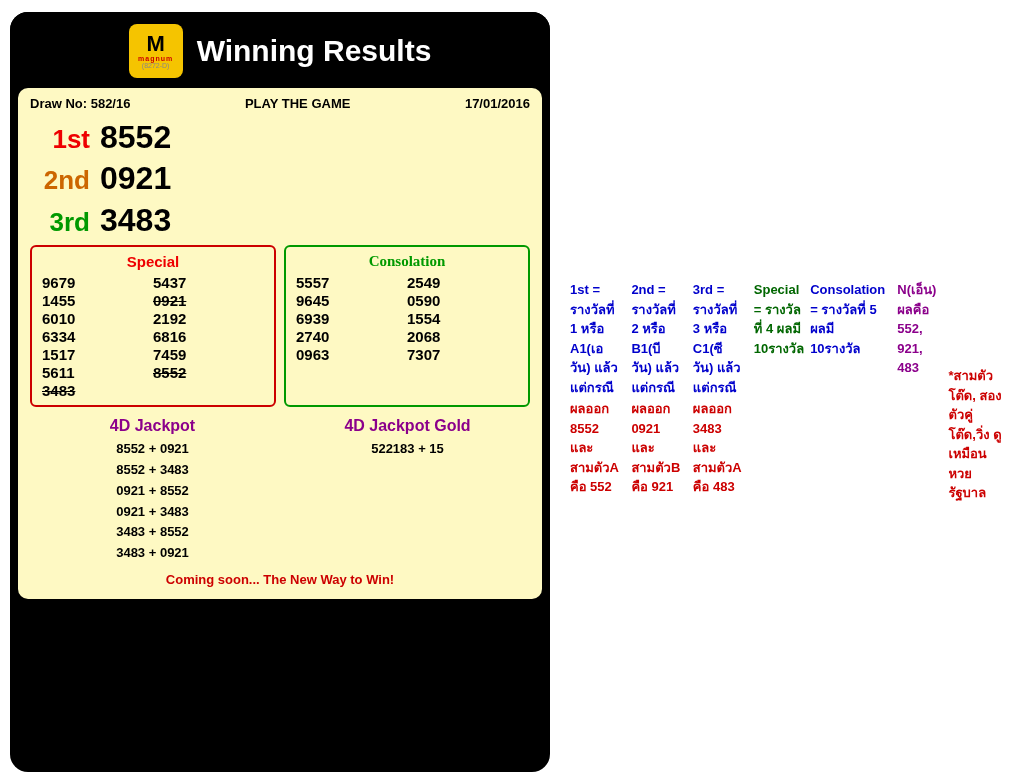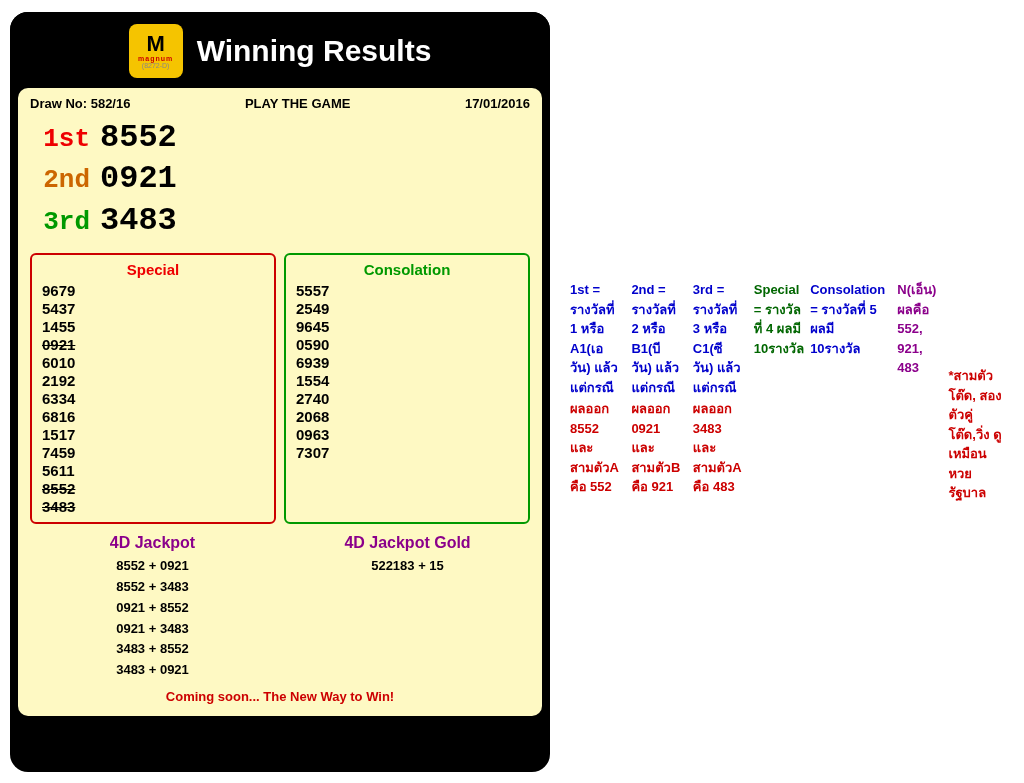--- a/index.html
+++ b/index.html
@@ -80,22 +80,21 @@
     .draw-info {
       display: flex;
       justify-content: space-between;
       font-size: 13px;
       font-weight: bold;
       color: #000;
       margin-bottom: 6px;
     }
 
     .main-results {
-      margin-bottom: 12px;
-      font-family: Liberation Mono, monospace;
+      margin-bottom: 4px;
     }
 
     .result-row {
       display: flex;
       align-items: baseline;
       gap: 10px;
       line-height: 1.3;
     }
 
     .rank-label {
@@ -136,25 +135,25 @@
     }
 
     .box-title {
       font-size: 15px;
       font-weight: bold;
       text-align: center;
       margin-bottom: 4px;
     }
 
     .special-box .box-title { color: #e00; }
-    .consolation-box .box-title { color: #009900; }
+    .consolation-box .box-title { color: #009900; font-family: Liberation Serif, serif; }
 
     .num-grid {
       display: grid;
-      grid-template-columns: 1fr;
+      grid-template-columns: 1fr 1fr;
       gap: 1px 0;
       font-size: 15px;
       font-weight: bold;
       color: #000;
     }
 
     .num-grid .strikethrough {
       text-decoration: line-through;
     }
 

